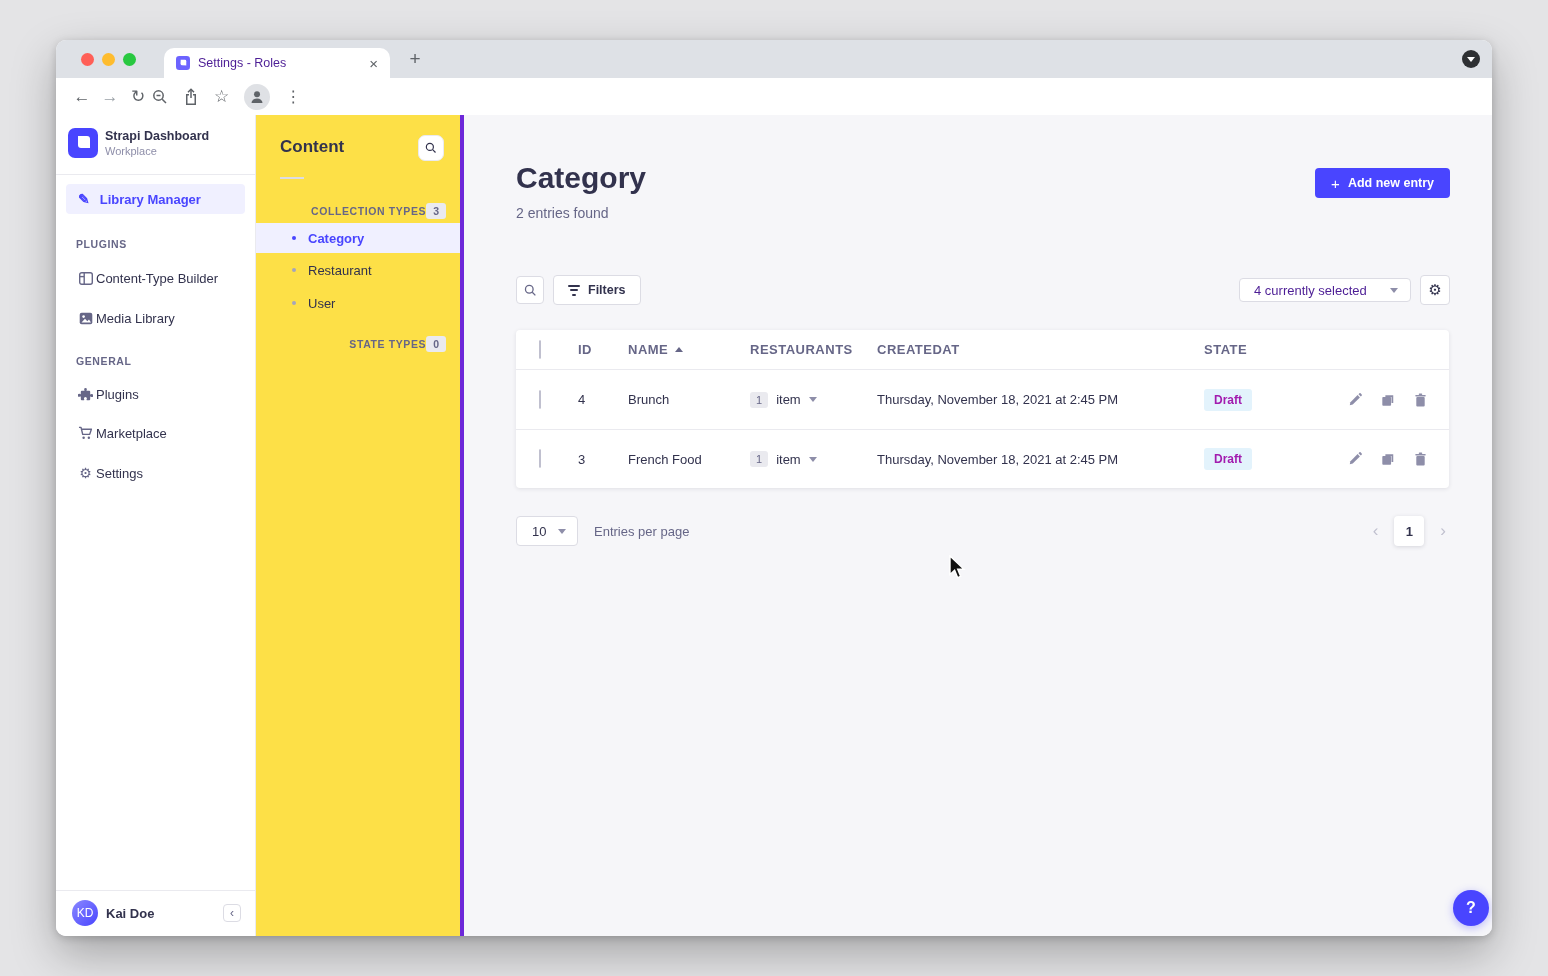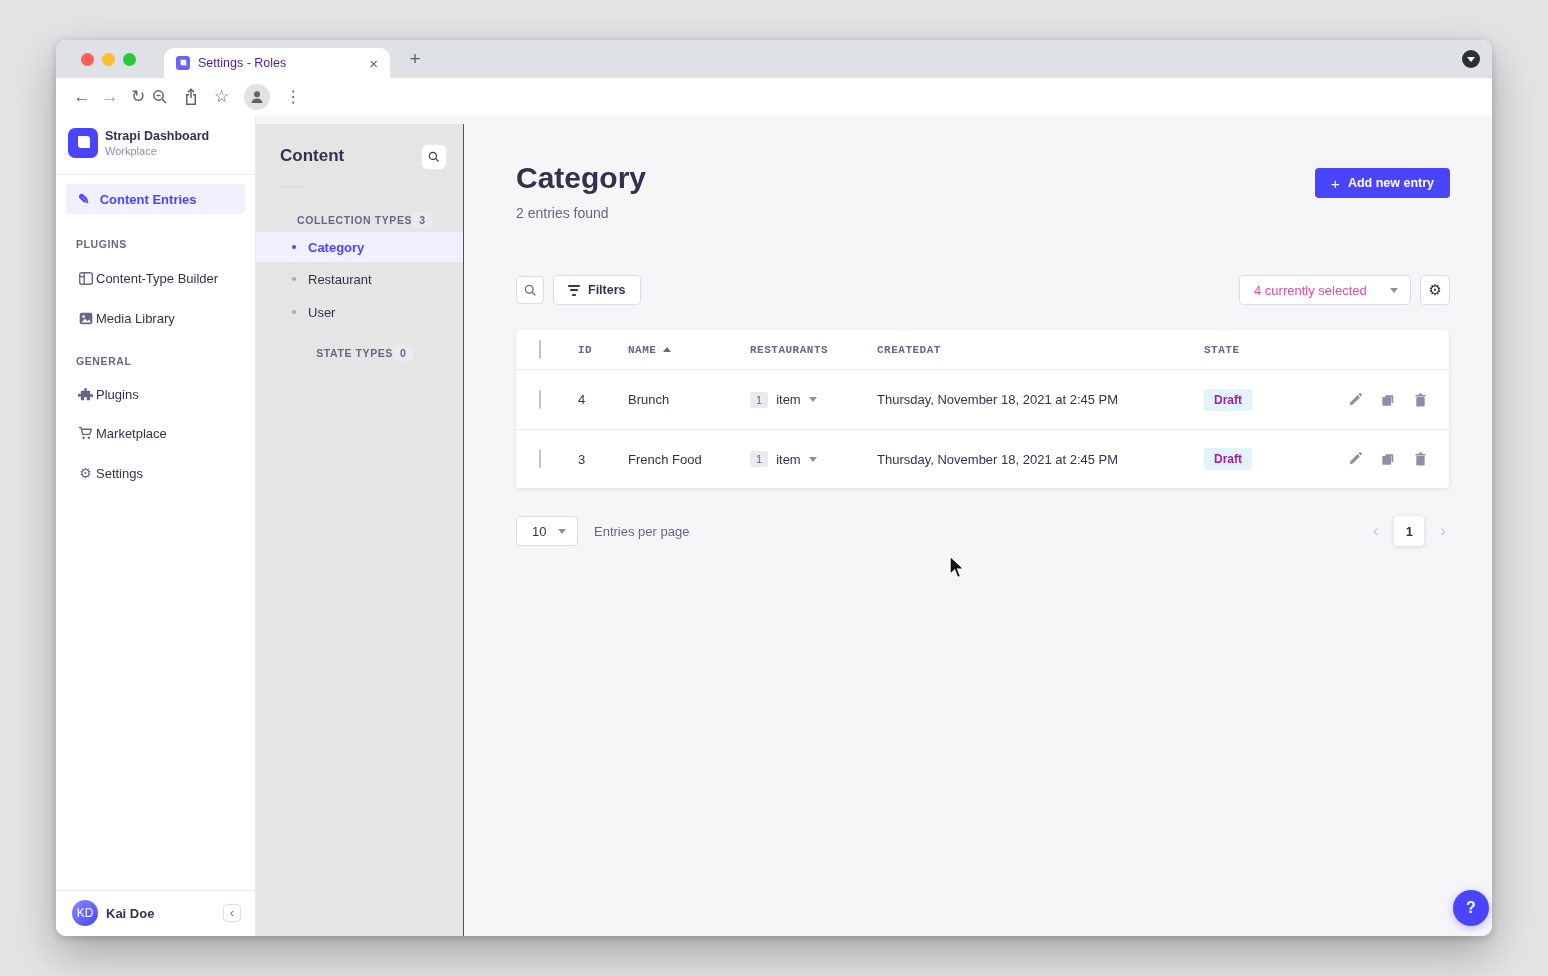--- a/index.html
+++ b/index.html
@@ -57,27 +57,27 @@
   .nav-item .ic { width:15px; display:flex; justify-content:center; color:#666687; font-size:14px; }
   .side-bottom-div { position:absolute; left:0; right:0; bottom:45px; height:1px; background:#eaeaef; }
   .user-row { position:absolute; left:16px; right:14px; bottom:8px; height:30px; display:flex;
               align-items:center; gap:8px; }
   .kd { width:26px; height:26px; border-radius:50%; background:linear-gradient(135deg,#8a88ff,#4945ff);
         color:#fff; font-size:12px; font-weight:normal; display:flex; align-items:center; justify-content:center; }
   .user-name { flex:1; font-size:13px; font-weight:bold; color:#32324d; }
   .collapse-btn { width:18px; height:18px; border:1px solid #dcdce4; border-radius:4px; background:#fff;
                   color:#666687; font-size:12px; line-height:16px; text-align:center; }
 
-  .subnav { position:absolute; left:200px; top:9px; bottom:0; width:208px; background:#e5e5e5;
-            border-right:1px solid #6d28d9; }
+  .subnav { position:absolute; left:200px; top:0; bottom:0; width:208px; background:#fde047;
+            border-right:4px solid #6d28d9; }
   .subnav-title { position:absolute; left:24px; top:22px; font-size:17px; font-weight:bold; color:#32324d; }
   .subnav-search { position:absolute; right:16px; top:20px; width:26px; height:26px; border:1px solid #eaeaef;
                    border-radius:7px; background:#fff; display:flex; align-items:center; justify-content:center; }
   .subnav-mini-div { position:absolute; left:24px; top:62px; width:24px; height:2px; background:#dcdce4; }
-  .sub-sec { position:absolute; left:24px; right:14px; display:flex; align-items:center; justify-content:center; }
+  .sub-sec { position:absolute; left:24px; right:14px; display:flex; align-items:center; justify-content:flex-end; }
   .count-badge { background:#eaeaef; color:#666687; font-size:10.5px; font-weight:bold; border-radius:3px;
                  padding:2px 7px; }
   .sub-label { font-size:10.5px; font-weight:bold; letter-spacing:.6px; color:#666687; }
   .sub-item { position:absolute; left:0; right:0; height:30px; display:flex; align-items:center; gap:12px;
               padding-left:36px; font-size:13px; color:#32324d; }
   .sub-item .dot { width:4px; height:4px; border-radius:50%; background:#a5a5ba; }
   .sub-item.sel { background:#f0f0ff; color:#4945ff; font-weight:bold; }
   .sub-item.sel .dot { background:#4945ff; }
 
   
@@ -91,34 +91,34 @@
 
   .tools { position:absolute; left:52px; right:42px; top:160px; height:30px; display:flex; align-items:center; }
   .icon-btn { width:28px; height:28px; border:1px solid #dcdce4; border-radius:4px; background:#fff;
               display:flex; align-items:center; justify-content:center; }
   .filters-btn { margin-left:9px; height:30px; border:1px solid #dcdce4; border-radius:4px; background:#fff;
                  display:flex; align-items:center; gap:8px; padding:0 14px; font-size:12.5px; font-weight:bold;
                  color:#32324d; font-family:inherit; }
   .flt-ic { display:flex; flex-direction:column; gap:2.5px; align-items:center; }
   .flt-ic i { display:block; height:2px; background:#32324d; border-radius:1px; }
   .flt-ic i:nth-child(1){width:12px;} .flt-ic i:nth-child(2){width:8px;} .flt-ic i:nth-child(3){width:4px;}
-  .sel-dd { margin-left:auto; width:172px; height:30px; border:1px solid #dcdce4; border-radius:4px;
+  .sel-dd { margin-left:auto; width:172px; height:24px; border:1px solid #dcdce4; border-radius:4px;
             background:#fff; display:flex; align-items:center; justify-content:space-between;
-            padding:0 12px 0 14px; font-size:13px; color:#ec4899; }
+            padding:0 12px 0 14px; font-size:13px; color:#4c1d95; }
   .caret { width:0; height:0; border-left:4px solid transparent; border-right:4px solid transparent;
            border-top:5px solid #8e8ea9; display:inline-block; }
   .gear-btn { margin-left:9px; width:30px; height:30px; border:1px solid #dcdce4; border-radius:4px;
               background:#fff; color:#32324d; font-size:15px; display:flex; align-items:center; justify-content:center; }
 
   .card { position:absolute; left:52px; top:215px; width:933px; background:#fff; border-radius:4px;
           box-shadow:0 1px 4px rgba(33,33,52,.1); }
   .grid { display:grid; grid-template-columns:62px 50px 122px 127px 327px 116px 1fr; align-items:center; }
   .thead { height:40px; border-bottom:1px solid #eaeaef; }
-  .th { font-size:11px; font-weight:bold; letter-spacing:.5px; color:#666687; display:flex;
-        align-items:center; gap:7px;font-family:Liberation Mono, monospace; }
+  .th { font-size:13px; font-weight:bold; letter-spacing:.5px; color:#666687; display:flex;
+        align-items:center; gap:7px; }
   .sort-up { width:0; height:0; border-left:4px solid transparent; border-right:4px solid transparent;
              border-bottom:5px solid #666687; display:inline-block; }
   .trow { height:59px; }
   .trow + .trow { border-top:1px solid #eaeaef; }
   .cb { width:18px; height:18px; border:1px solid #c0c0cf; border-radius:4px; background:#fff; margin-left:23px; }
   .cell { font-size:13px; color:#32324d; }
   .rest-cell { display:flex; align-items:center; gap:8px; }
   .num-badge { background:#eaeaef; color:#666687; font-size:11px; border-radius:3px; padding:2px 6px; }
   .draft-badge { display:inline-block; background:#e3f3fc; color:#a21caf; font-size:12px; font-weight:bold;
                  border-radius:3px; padding:4px 10px; }
@@ -214,21 +214,21 @@
         </span>
         <span class="brand-txt">
           <b>Strapi Dashboard</b>
           <span>Workplace</span>
         </span>
       </div>
       <div class="side-div"></div>
 
       <div class="nav-sel">
         <span class="glyph">✎</span>
-        <span>Content Entries</span>
+        <span>Library Manager</span>
       </div>
 
       <div class="sec-label" style="top:123px">PLUGINS</div>
 
       <div class="nav-item" style="top:148px">
         <span class="ic">
           <svg width="14" height="13" viewBox="0 0 14 13">
               <rect x="0.7" y="0.7" width="12.6" height="11.6" rx="2" fill="none" stroke="#666687" stroke-width="1.4"></rect>
               <line x1="5.2" y1="1" x2="5.2" y2="12.5" stroke="#666687" stroke-width="1.4"></line>
               <line x1="5.2" y1="6.5" x2="13.3" y2="6.5" stroke="#666687" stroke-width="1.4" opacity=".0"></line>

